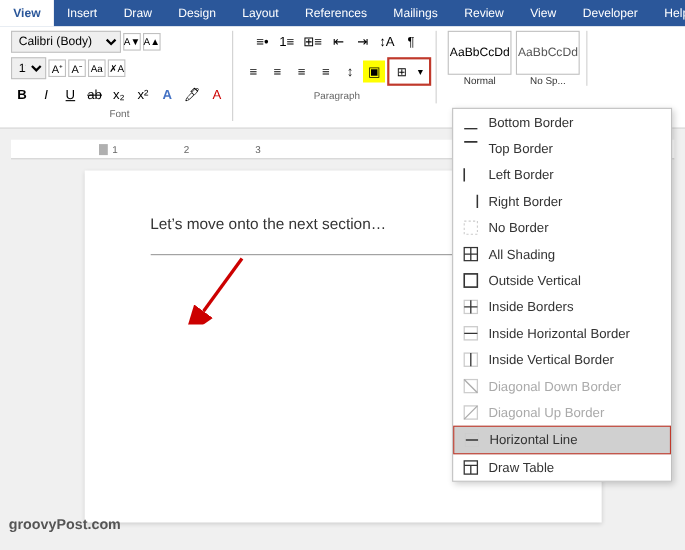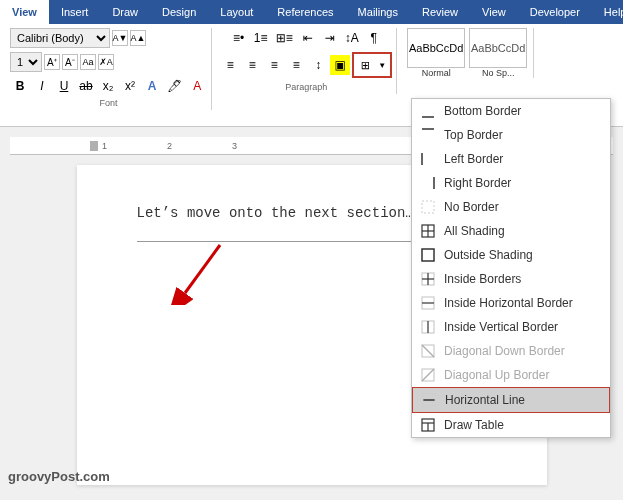--- a/index.html
+++ b/index.html
@@ -3,21 +3,21 @@
   <meta charset="utf-8">
   <style>
     * { box-sizing: border-box; margin: 0; padding: 0; }
     body { font-family: 'Segoe UI', Arial, sans-serif; font-size: 12px; background: #f0f0f0; width: 623px; height: 500px; overflow: hidden; }
 
     
     .ribbon { background: #2b579a; }
     .ribbon-tab { padding: 6px 12px; color: white; font-size: 11px; cursor: pointer; }
     .ribbon-tab.active { background: white; color: #2b579a; font-weight: 600; padding: 6px 12px; }
 
-    .ribbon-content { background: white; border-bottom: 1px solid #c8c8c8; padding: 4px 6px 16px; display: flex; align-items: flex-start; gap: 4px; }
+    .ribbon-content { background: white; border-bottom: 1px solid #c8c8c8; padding: 4px 6px 6px; display: flex; align-items: flex-start; gap: 4px; }
     .font-row { display: flex; align-items: center; gap: 2px; margin-bottom: 2px; }
     .font-select { font-size: 11px; border: 1px solid #c0c0c0; padding: 1px 2px; width: 100px; height: 20px; }
     .size-select { font-size: 11px; border: 1px solid #c0c0c0; padding: 1px 2px; width: 32px; height: 20px; }
     .small-btn { width: 16px; height: 16px; border: 1px solid #c0c0c0; background: white; font-size: 10px; cursor: pointer; display: flex; align-items: center; justify-content: center; }
     .font-format-row { display: flex; gap: 2px; align-items: center; }
     .fmt-btn { min-width: 20px; height: 20px; border: 1px solid transparent; background: transparent; font-size: 12px; cursor: pointer; display: flex; align-items: center; justify-content: center; padding: 0 2px; }
     .bold { font-weight: bold; }
     .italic { font-style: italic; }
     .underline-btn { text-decoration: underline; }
     .para-row { display: flex; gap: 2px; align-items: center; margin-bottom: 2px; }
@@ -34,21 +34,21 @@
     .dropdown-menu { position: absolute; top: 98px; right: 12px; width: 200px; background: white; border: 1px solid #c0c0c0; box-shadow: 2px 2px 6px rgba(0,0,0,0.2); z-index: 100; }
     .menu-item { display: flex; align-items: center; padding: 4px 8px; cursor: pointer; font-size: 12px; color: #333; gap: 8px; }
     .menu-item.highlighted { background: #d0d0d0; border: 1px solid #c0392b; }
     .menu-item.disabled { color: #aaa; cursor: default; }
     .menu-icon { width: 16px; height: 16px; display: flex; align-items: center; justify-content: center; flex-shrink: 0; }
 
     
     .doc-area { background: #f0f0f0; padding: 10px; position: relative; height: 380px; overflow: hidden; }
     .ruler { background: white; height: 18px; border-bottom: 1px solid #c0c0c0; display: flex; align-items: center; padding: 0 80px; font-size: 9px; color: #777; position: relative; margin-bottom: 0; }
     .page { background: white; margin: 0 auto; width: 470px; min-height: 320px; box-shadow: 0 1px 4px rgba(0,0,0,0.15); padding: 40px 60px 20px; position: relative; }
-    .doc-text { font-size: 14px; color: #333; margin-bottom: 20px; font-family: Liberation Mono, monospace; }
+    .doc-text { font-size: 14px; color: #333; margin-bottom: 20px; }
     .doc-line { width: 100%; border: none; border-top: 1px solid #999; margin: 10px 0; }
 
     
     .watermark { position: absolute; bottom: 16px; left: 8px; font-size: 13px; font-weight: bold; color: #555; }
 
     
     .border-svg { width: 14px; height: 14px; }
     .group-with-label { display: flex; flex-direction: column; align-items: center; border-right: 1px solid #d0d0d0; padding: 0 4px 2px; }
     .group-label { font-size: 9px; color: #666; margin-top: 2px; }
     .group-tools { display: flex; flex-wrap: wrap; align-items: center; gap: 1px; }
@@ -203,21 +203,21 @@
       </svg>
     </span>
     <span>All Shading</span>
   </div>
   <div class="menu-item">
     <span class="menu-icon">
       <svg class="border-svg" viewBox="0 0 14 14" fill="none" stroke="#333" stroke-width="1.5">
         <rect x="1" y="1" width="12" height="12"></rect>
       </svg>
     </span>
-    <span>Outside Shading</span>
+    <span>Outside Vertical</span>
   </div>
   <div class="menu-item">
     <span class="menu-icon">
       <svg class="border-svg" viewBox="0 0 14 14" fill="none" stroke="#333" stroke-width="1.2">
         <rect x="1" y="1" width="12" height="12" stroke="#ccc"></rect>
         <line x1="7" y1="1" x2="7" y2="13"></line>
         <line x1="1" y1="7" x2="13" y2="7"></line>
       </svg>
     </span>
     <span>Inside Borders</span>

